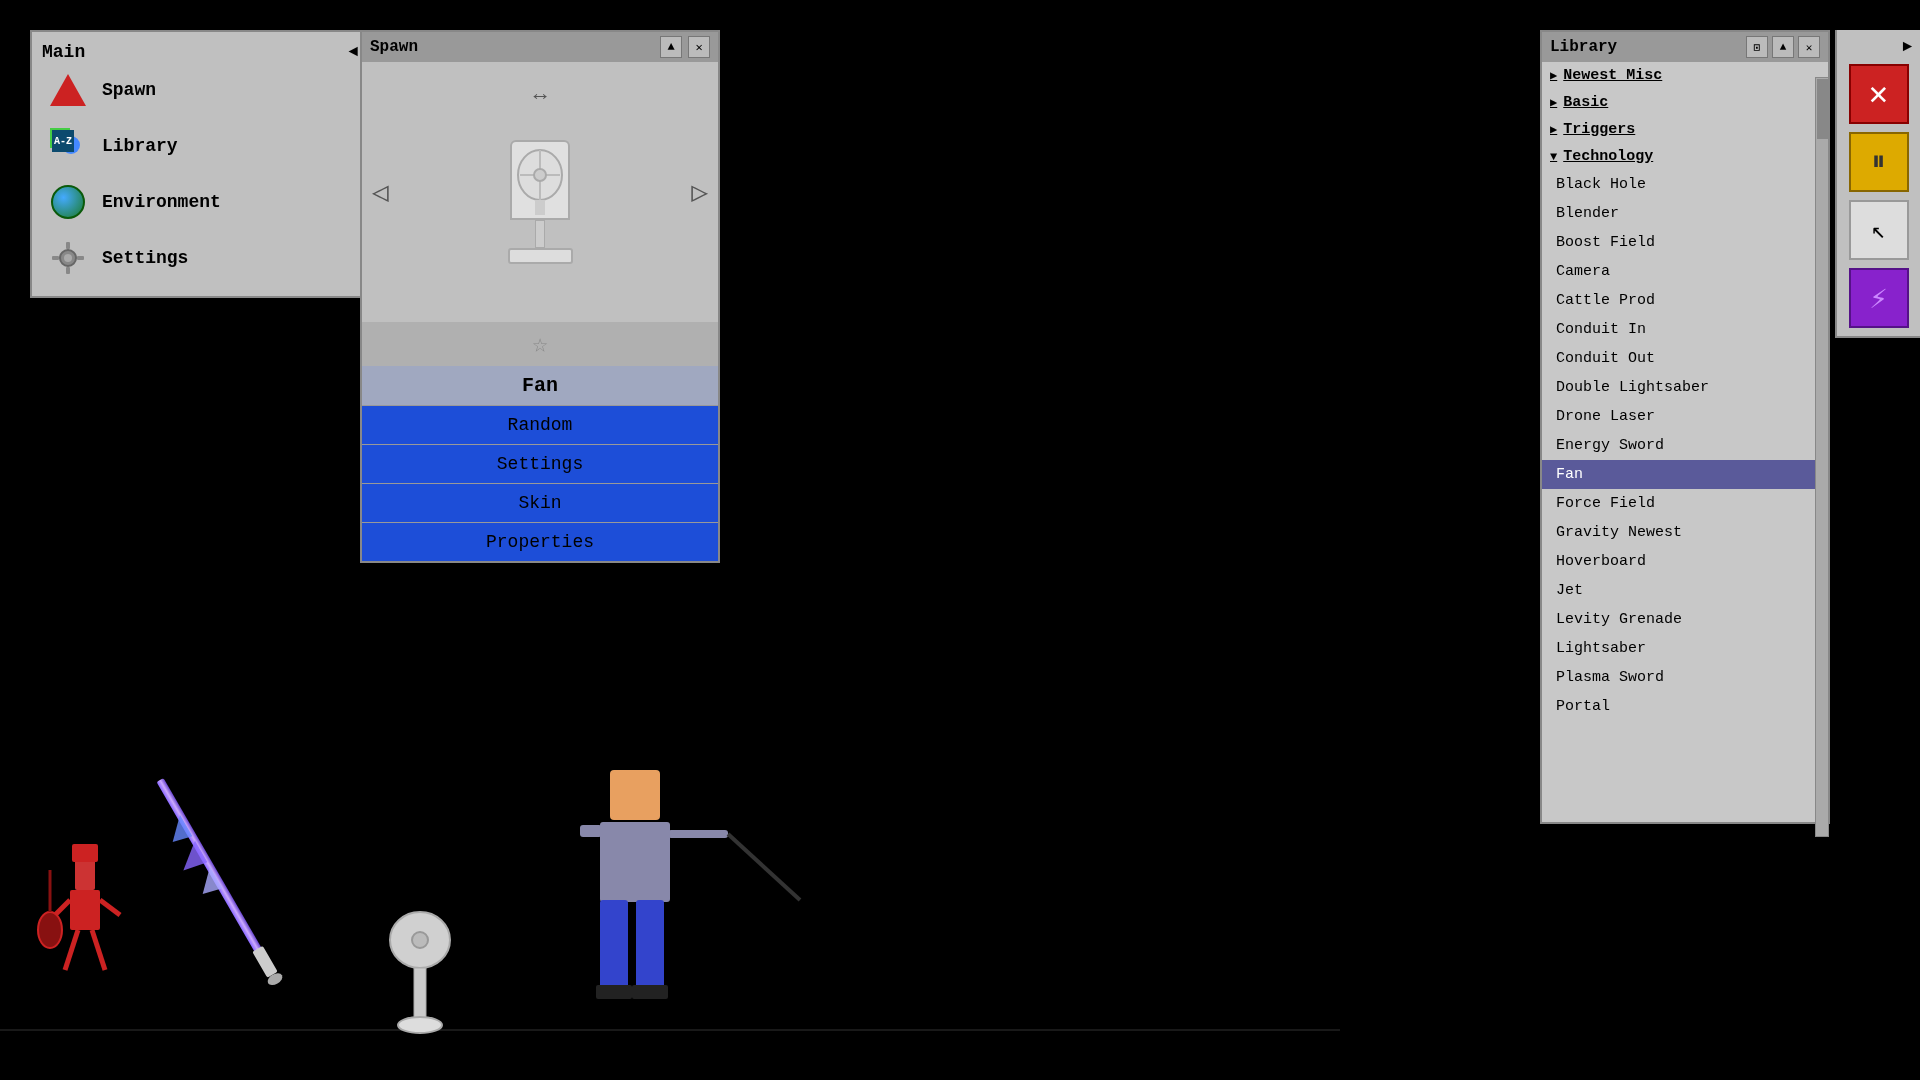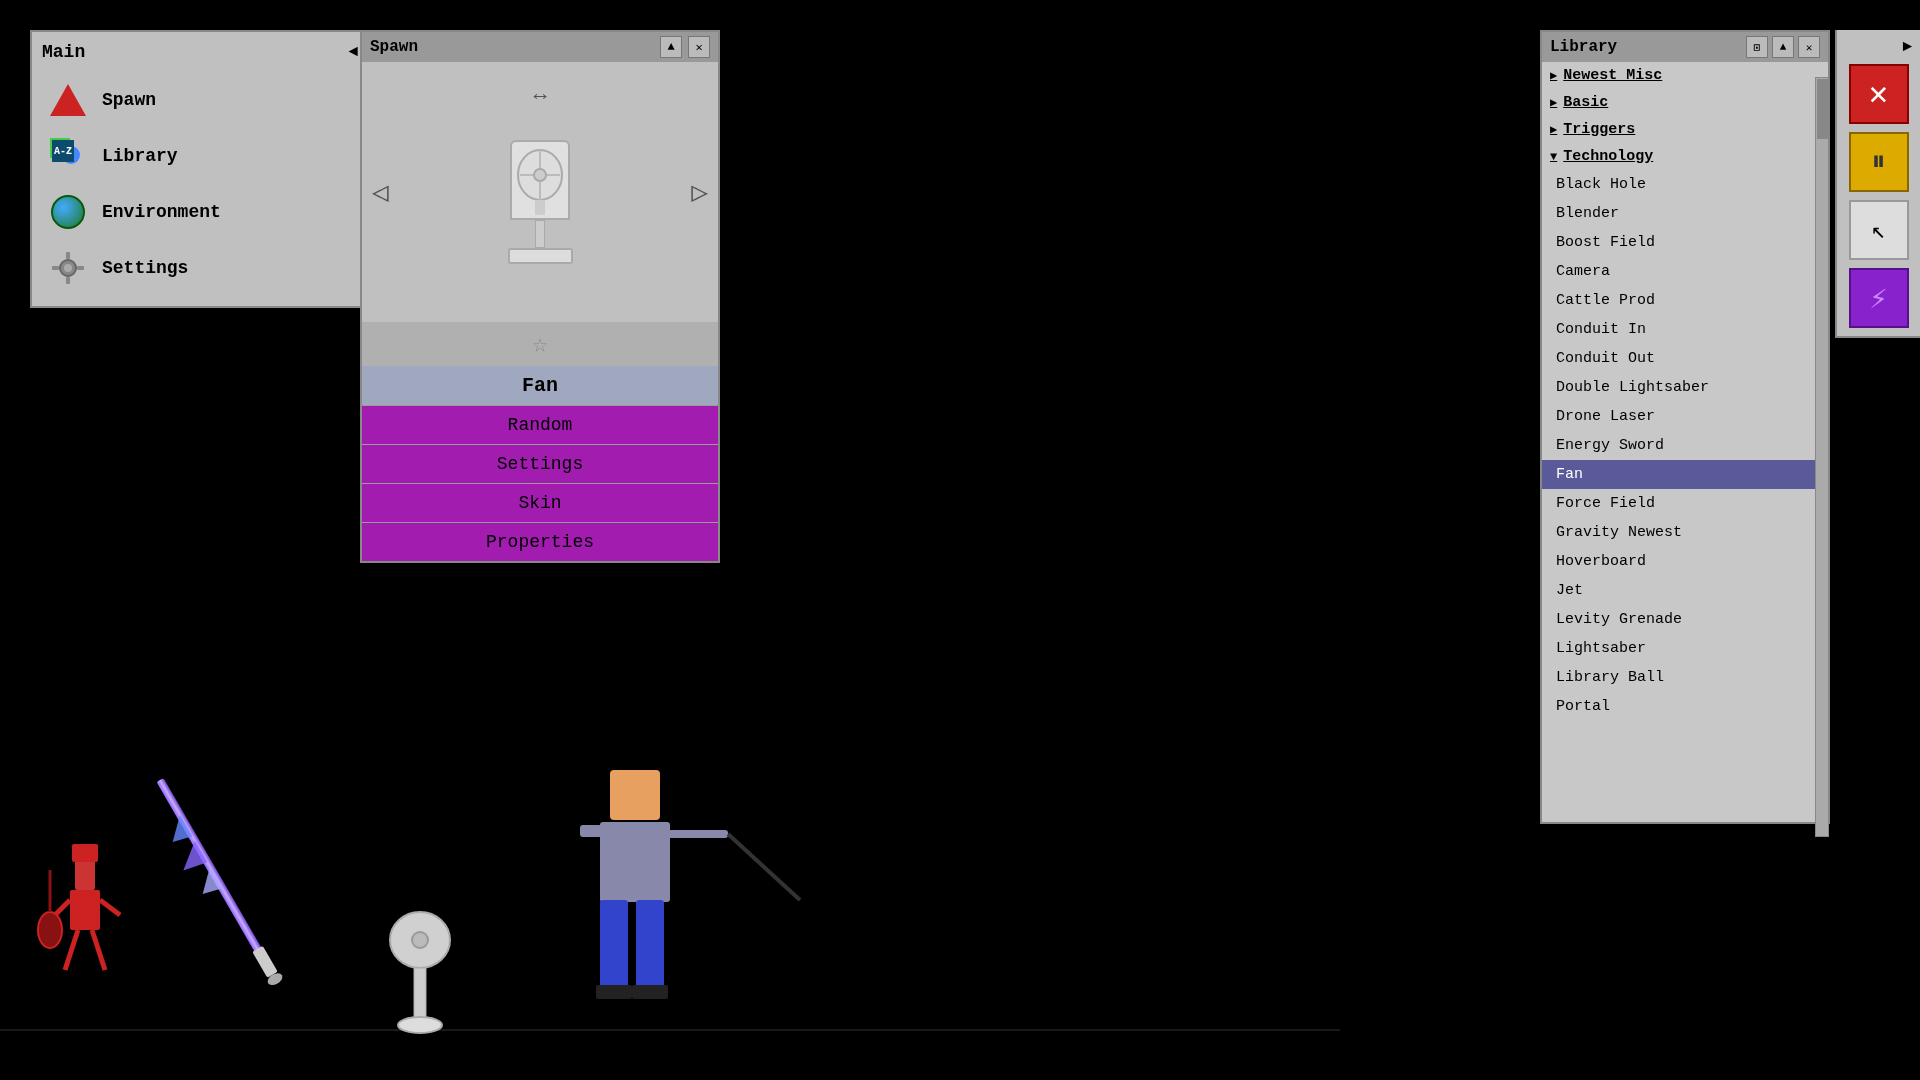--- a/index.html
+++ b/index.html
@@ -18,21 +18,20 @@
       top: 30px;
       left: 30px;
       width: 340px;
       background: #c0c0c0;
       border: 2px solid #888;
       padding: 10px;
     }
     .main-panel-title {
       font-size: 18px;
       font-weight: bold;
-      margin-bottom: 10px;
       display: flex;
       align-items: center;
       justify-content: space-between;
     }
     .main-panel-title .collapse-arrow {
       cursor: pointer;
       font-size: 16px;
     }
     .main-menu-item {
       display: flex;
@@ -143,21 +142,21 @@
       font-size: 20px;
       font-weight: bold;
       color: #000;
     }
     .spawn-menu-item {
       text-align: center;
       padding: 9px;
       font-size: 18px;
       border-top: 1px solid #999;
       cursor: pointer;
-      background: #a21caf;
+      background: #1d4ed8;
     }
 
     
     .library-panel {
       position: absolute;
       top: 30px;
       right: 90px;
       width: 290px;
       background: #c0c0c0;
       border: 2px solid #888;
@@ -387,21 +386,21 @@
     <div class="lib-item">Double Lightsaber</div>
     <div class="lib-item">Drone Laser</div>
     <div class="lib-item">Energy Sword</div>
     <div class="lib-item selected">Fan</div>
     <div class="lib-item">Force Field</div>
     <div class="lib-item">Gravity Newest</div>
     <div class="lib-item">Hoverboard</div>
     <div class="lib-item">Jet</div>
     <div class="lib-item">Levity Grenade</div>
     <div class="lib-item">Lightsaber</div>
-    <div class="lib-item">Library Ball</div>
+    <div class="lib-item">Plasma Sword</div>
     <div class="lib-item">Portal</div>
   </div>
 </div>
 
 <div class="lib-scrollbar">
   <div class="lib-scroll-thumb"></div>
 </div>
 
 <div class="right-sidebar">
   <div class="right-sidebar-arrow">►</div>

